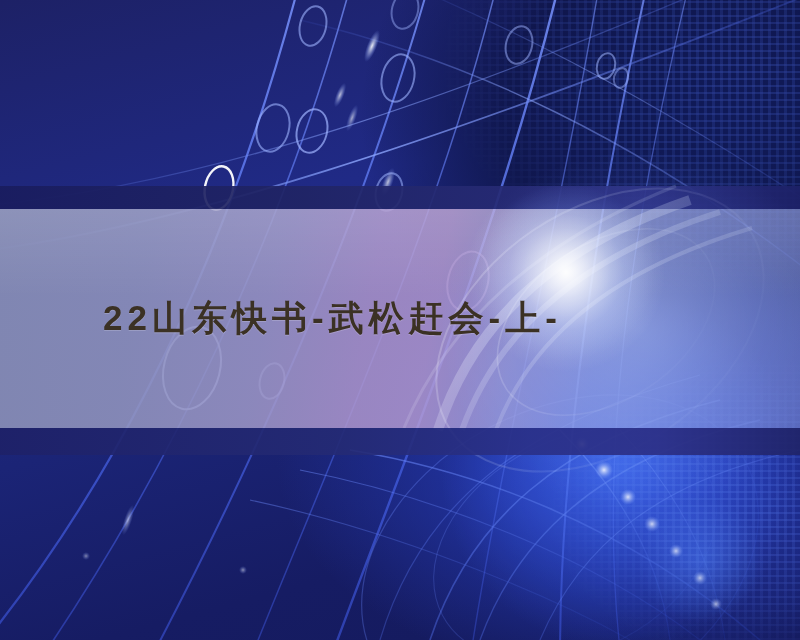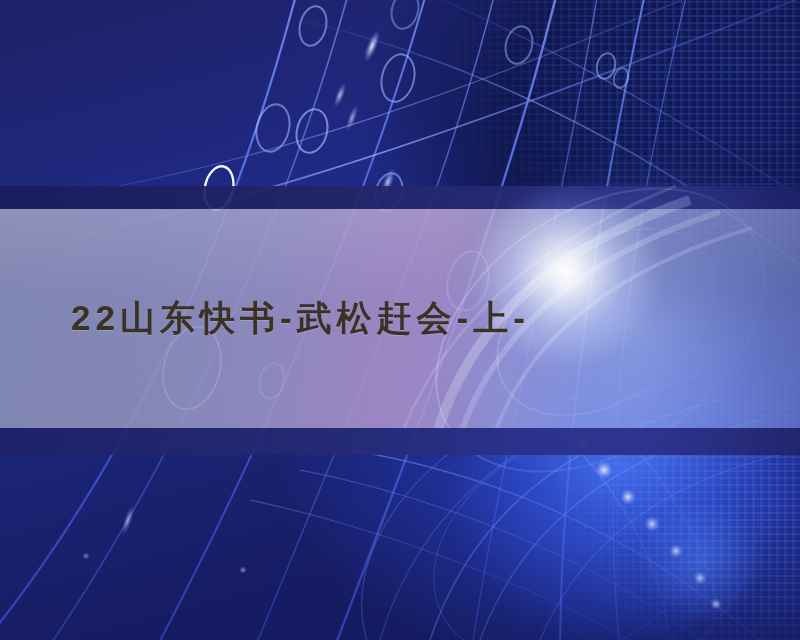--- a/index.html
+++ b/index.html
@@ -96,21 +96,21 @@
       linear-gradient(180deg, rgba(255,255,255,0.10) 0%, rgba(255,255,255,0) 40%);
     pointer-events: none;
   }
 
   #banner-title {
     position: absolute;
     left: 0; top: 209px;
     width: 668px; height: 219px;
     display: flex;
     align-items: center;
-    padding-left: 71px;
+    padding-left: 103px;
     box-sizing: border-box;
     color: #3b3124;
     font-size: 35px;
     font-weight: bold;
     letter-spacing: 5px;
     white-space: nowrap;
     text-shadow: 0 1px 0 rgba(255,255,255,0.18);
   }
 </style>
 </head>

